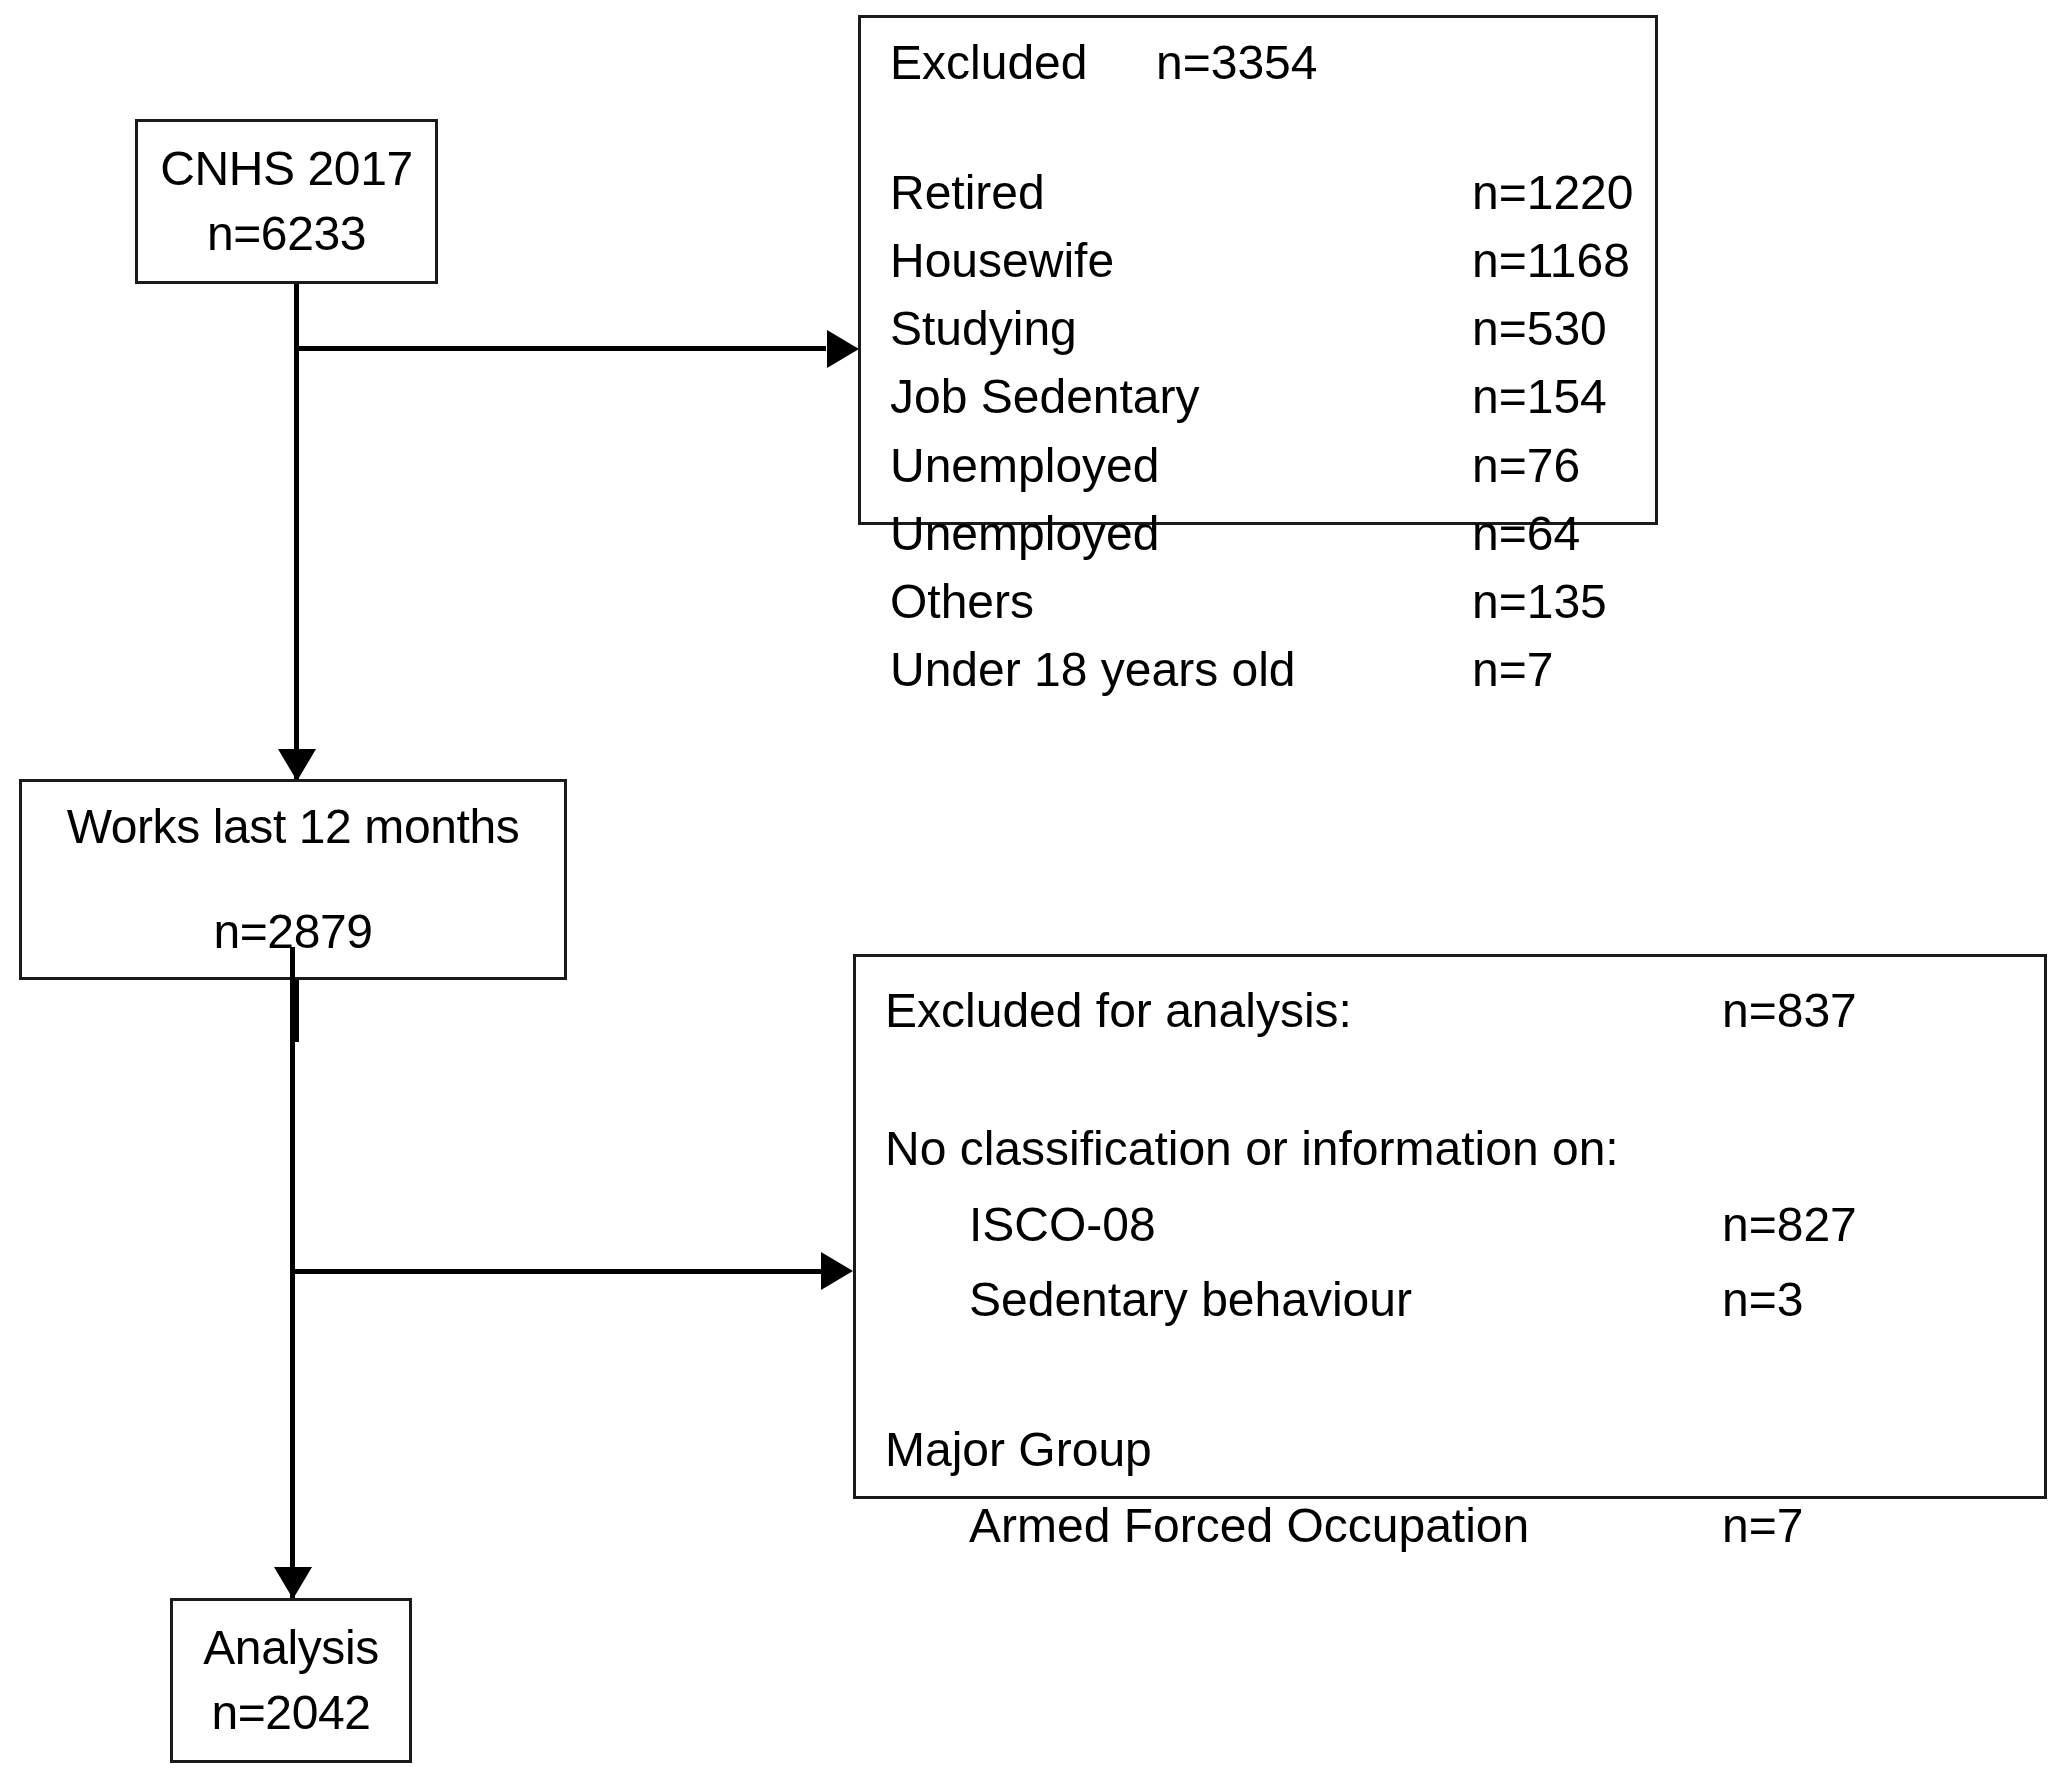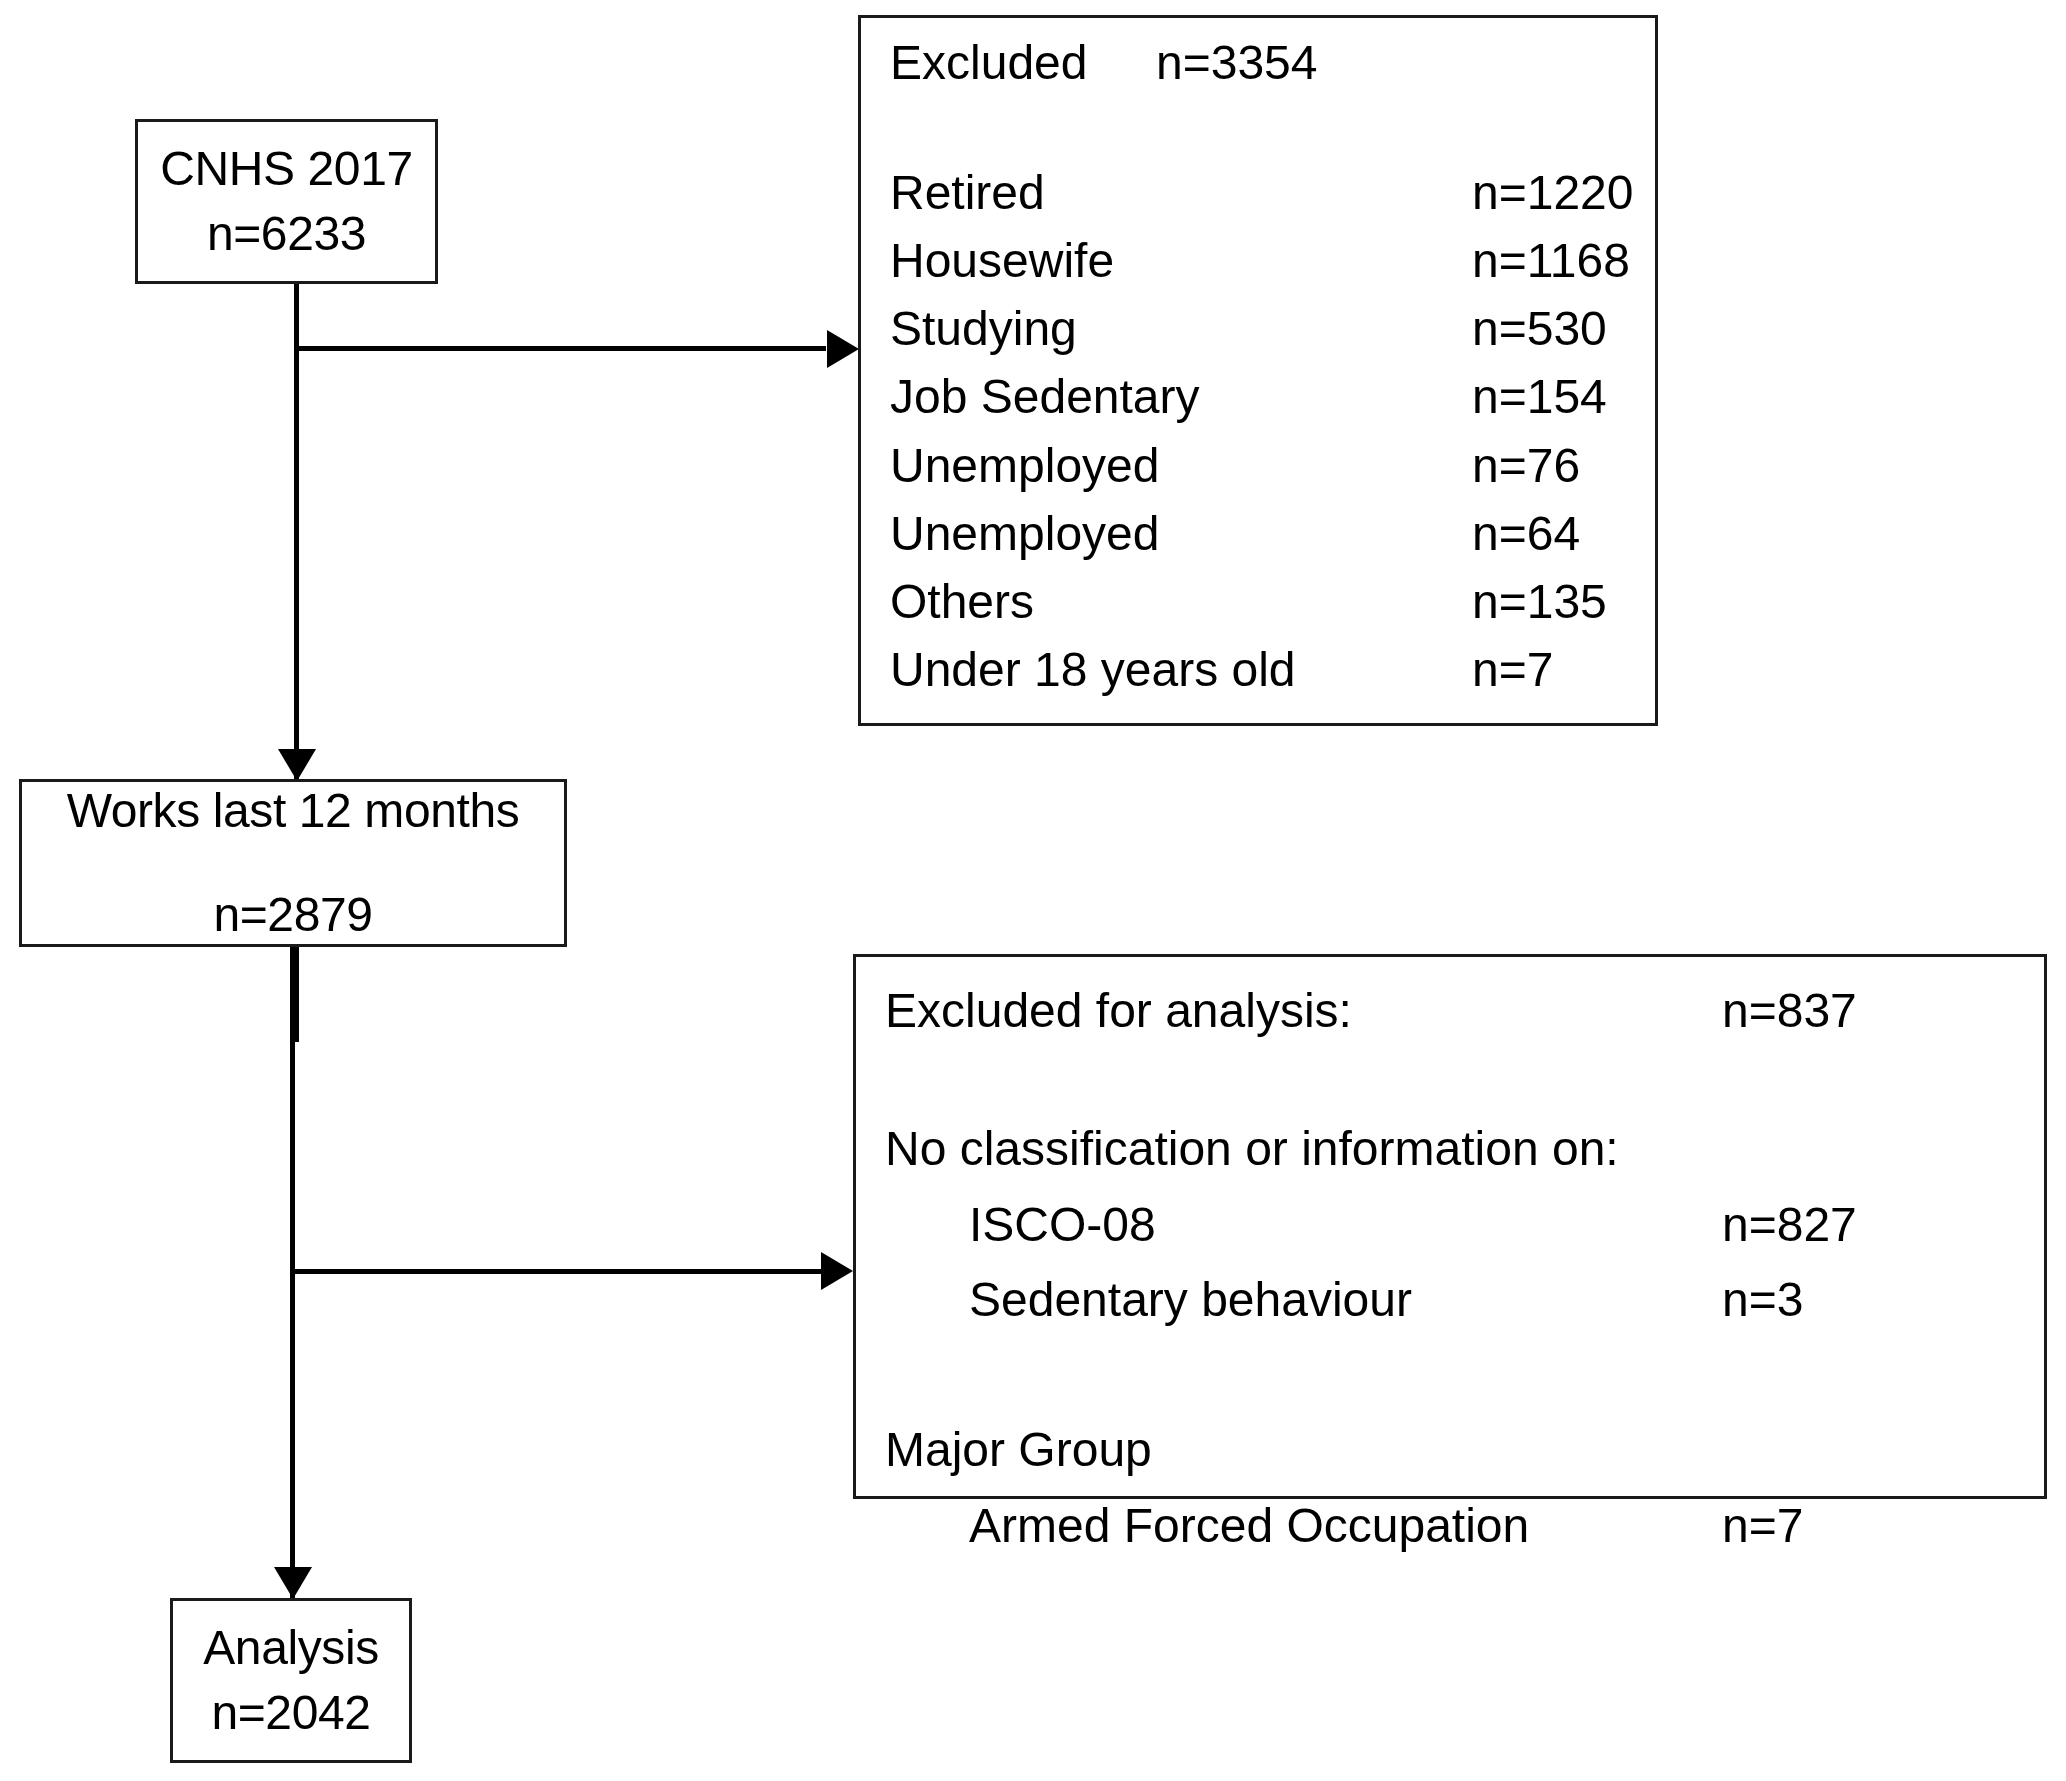--- a/index.html
+++ b/index.html
@@ -31,21 +31,21 @@
   }
   .centerbox .line {
     font-size: 48px;
     line-height: 1.34;
     white-space: nowrap;
     letter-spacing: -0.4px;
   }
 
   
   #excluded-box {
-    left: 858px; top: 15px; width: 800px; height: 711px;
+    left: 858px; top: 15px; width: 800px; height: 510px;
     padding: 21px 0 0 0;
   }
   .ex-head {
     position: absolute;
     font-size: 48px;
     line-height: 1;
     white-space: nowrap;
   }
   #excluded-title      { left: 29px;  top: 21px; }
   #excluded-title-n    { left: 295px; top: 21px; }
@@ -160,21 +160,21 @@
     <div class="ex-row" style="top:560px;">
       <span class="ex-label">Others</span>
       <span class="ex-value">n=135</span>
     </div>
     <div class="ex-row" style="top:628px;padding-left:20px;">
       <span class="ex-label">Under 18 years old</span>
       <span class="ex-value">n=7</span>
     </div>
   </div>
 
-  <div class="box centerbox" id="works-box" style="left:19px; top:779px; width:548px; height:168px;gap:40px;">
+  <div class="box centerbox" id="works-box" style="left:19px; top:779px; width:548px; height:201px;gap:40px;">
     <div class="line">Works last 12 months</div>
     <div class="line">n=2879</div>
   </div>
 
   <div class="vline" style="left:290px; top:947px; height:658px;"></div>
   <div class="arrow-down" style="left:274px; top:1567px;"></div>
 
   <div class="hline" style="left:290px; top:1269px; width:532px;"></div>
   <div class="arrow-right" style="left:821px; top:1252px;"></div>
 

